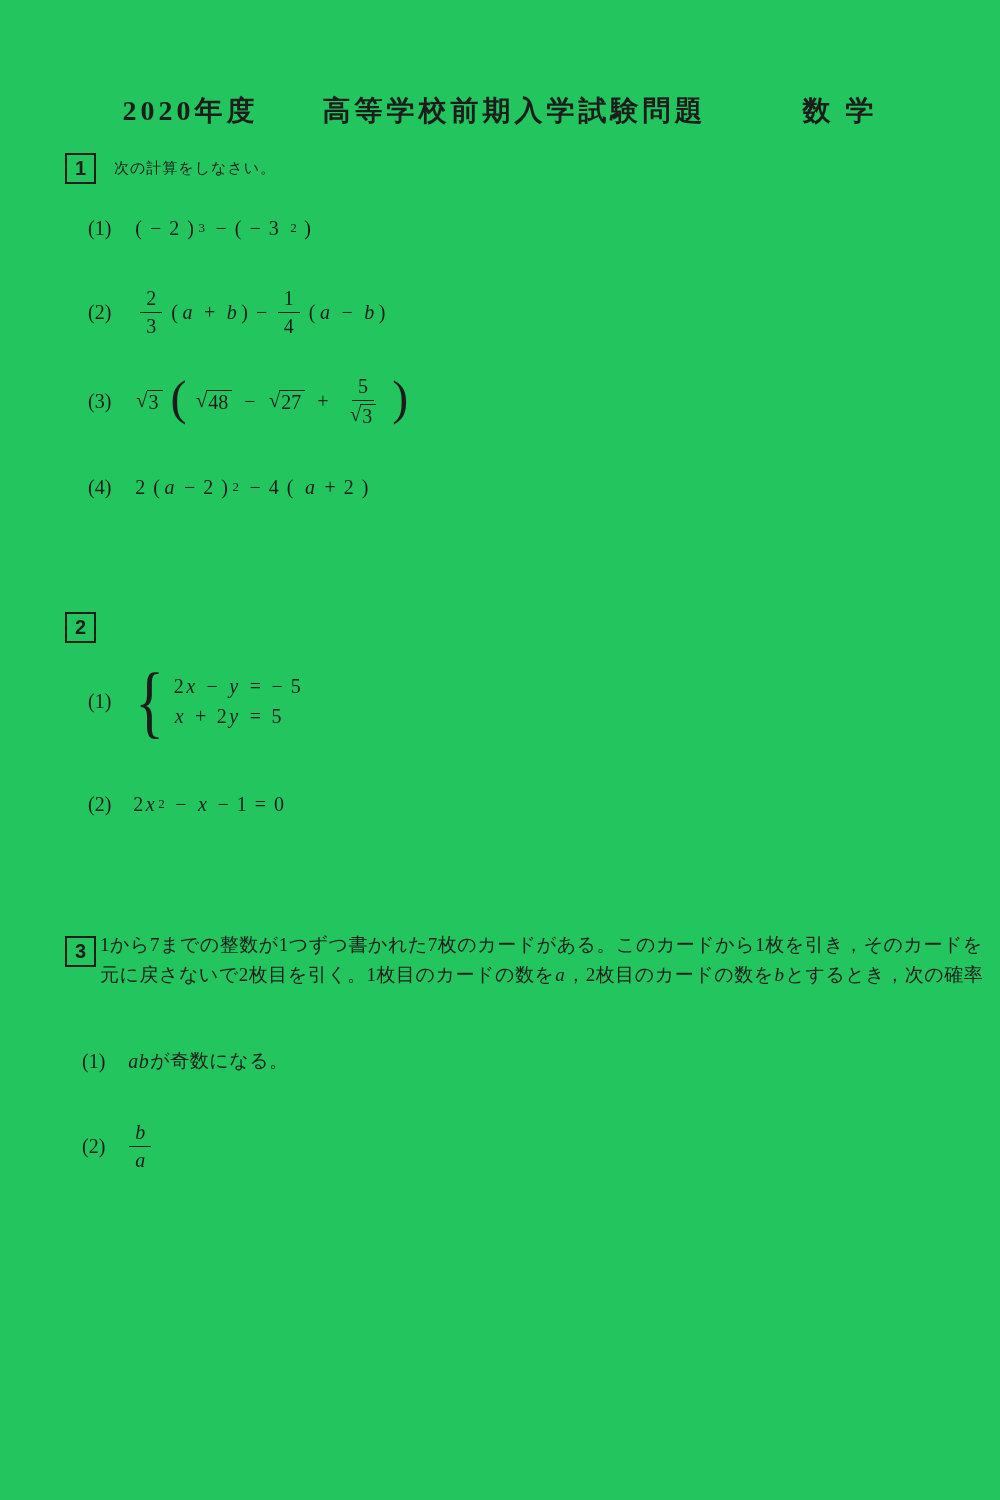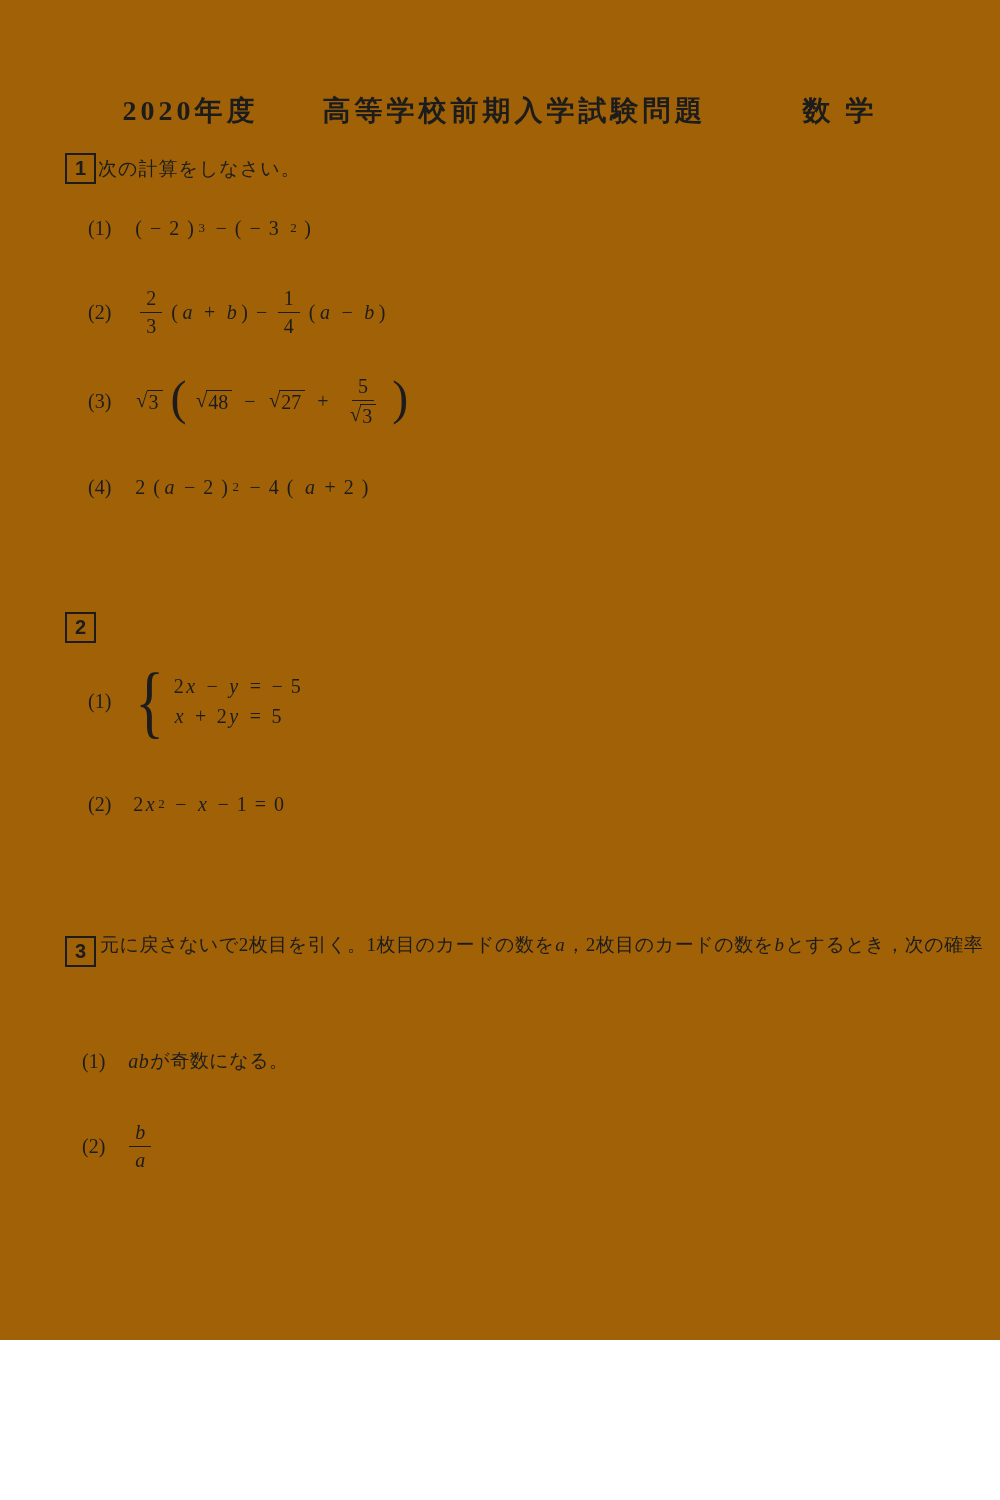--- a/index.html
+++ b/index.html
@@ -1,31 +1,31 @@
 <!DOCTYPE html>
 <html><head>
 <meta charset="utf-8">
 <style>
   html,body{margin:0;padding:0;background:#ffffff;}
   .page{
-    position:relative;width:1000px;height:1340px;background:#a16207;
+    position:relative;width:1000px;height:1500px;background:#22c55e;
     font-family:"Liberation Serif","DejaVu Serif",serif;color:#1c1c1c;
     overflow:hidden;
   }
   .title{
     position:absolute;top:92px;left:0;width:100%;text-align:center;
     font-size:28px;font-weight:bold;letter-spacing:4px;white-space:pre;
   }
   .sec-header{position:absolute;display:flex;align-items:center;}
   .secbox{
     width:27px;height:27px;border:2px solid #1c1c1c;flex:0 0 auto;
     display:flex;align-items:center;justify-content:center;
     font-size:20px;font-weight:bold;font-family:"Liberation Sans","DejaVu Sans",sans-serif;
   }
-  .instr{font-size:19px;margin-left:2px;letter-spacing:1px;}
+  .instr{font-size:15px;margin-left:18px;letter-spacing:1px;}
   .item{
     position:absolute;display:flex;align-items:center;
     font-size:20px;white-space:nowrap;letter-spacing:1.5px;
   }
   .lbl{margin-right:22px;letter-spacing:0;}
   .tok{margin:0 2px;}
   .op{margin:0 9px;}
   .var{font-style:italic;padding:0 1px;}
   sup.sp{font-size:13px;line-height:0;vertical-align:9px;margin-left:1px;}
   .frac{display:inline-flex;flex-direction:column;align-items:center;
@@ -165,20 +165,21 @@
     <span class="op">−</span>
     <span class="var">x</span>
     <span class="tok" style="margin-left:8px;text-align:center;">− 1 = 0</span>
   </div>
 
   <div class="sec-header" style="left:65px;top:936px;">
     <div class="secbox">3</div>
   </div>
 
   <div class="para">
+    <div class="pline">1から7までの整数が1つずつ書かれた7枚のカードがある。このカードから1枚を引き，そのカードを</div>
     <div class="pline"><span>元に戻さないで2枚目を引く。1枚目のカードの数を</span><span class="var">a</span><span>，2枚目のカードの数を</span><span class="var">b</span><span>とするとき，次の確率</span></div>
   </div>
 
   <div class="item" style="left:82px;top:1043px;height:36px;letter-spacing:0.5px;">
     <span class="lbl">(1)</span>
     <span class="var">ab</span>
     <span class="jp-text">が奇数になる。</span>
   </div>
 
   <div class="item" style="left:82px;top:1118px;height:56px;letter-spacing:0.5px;">

